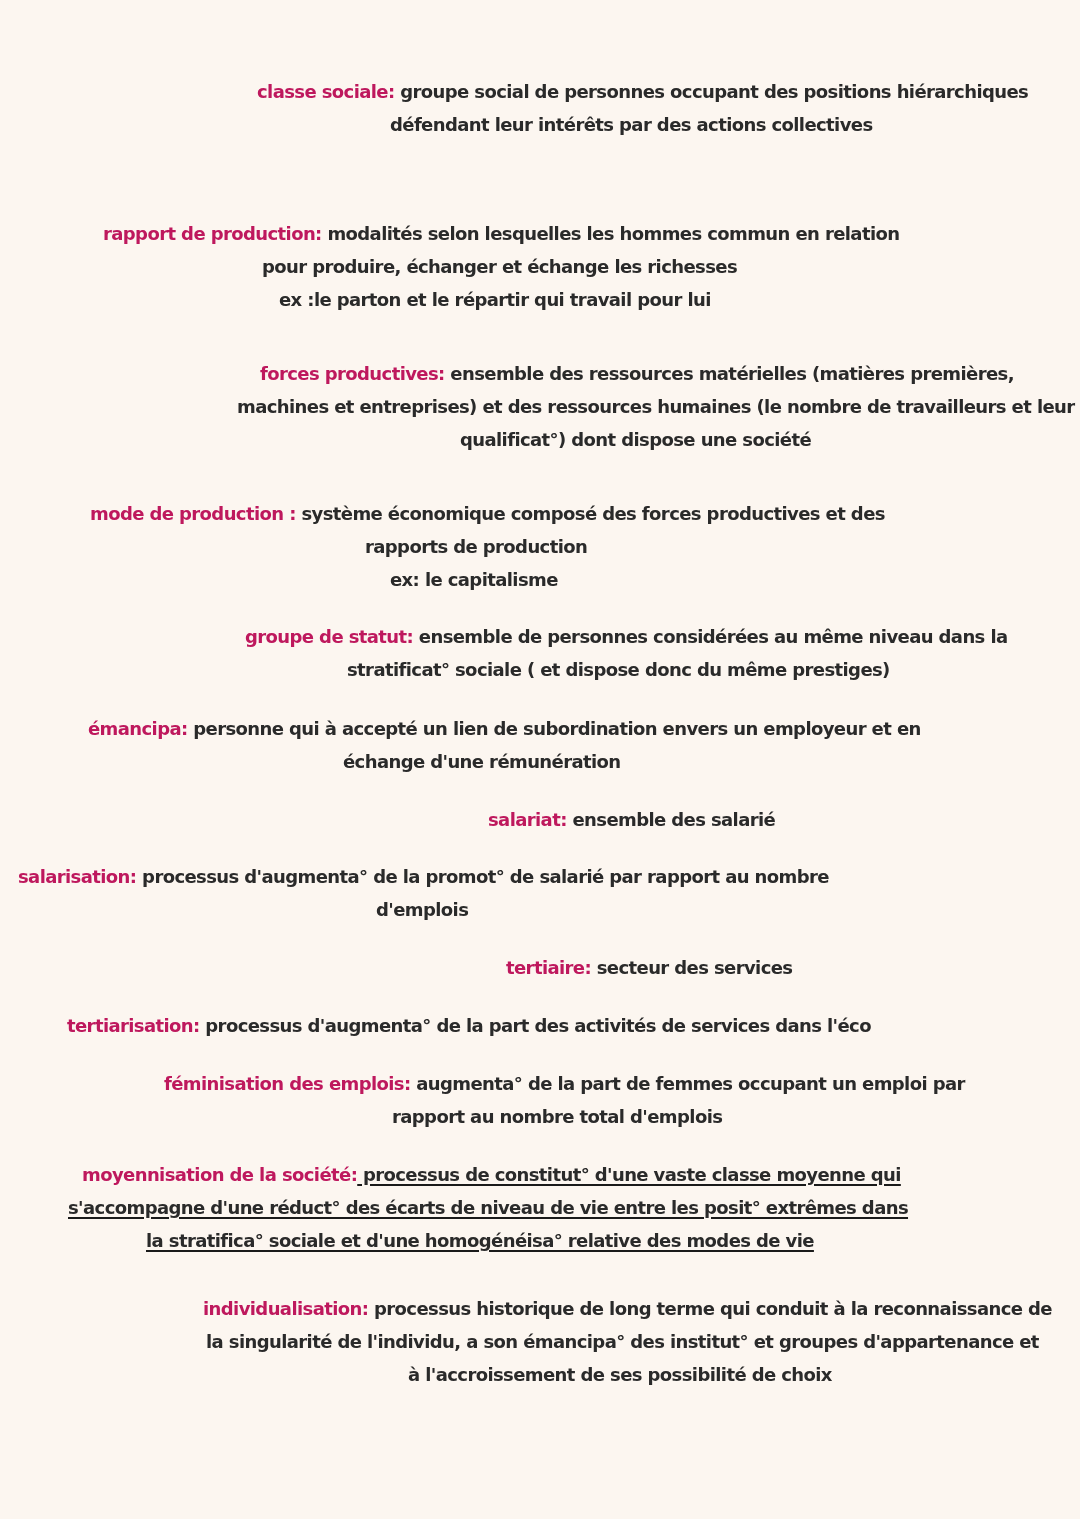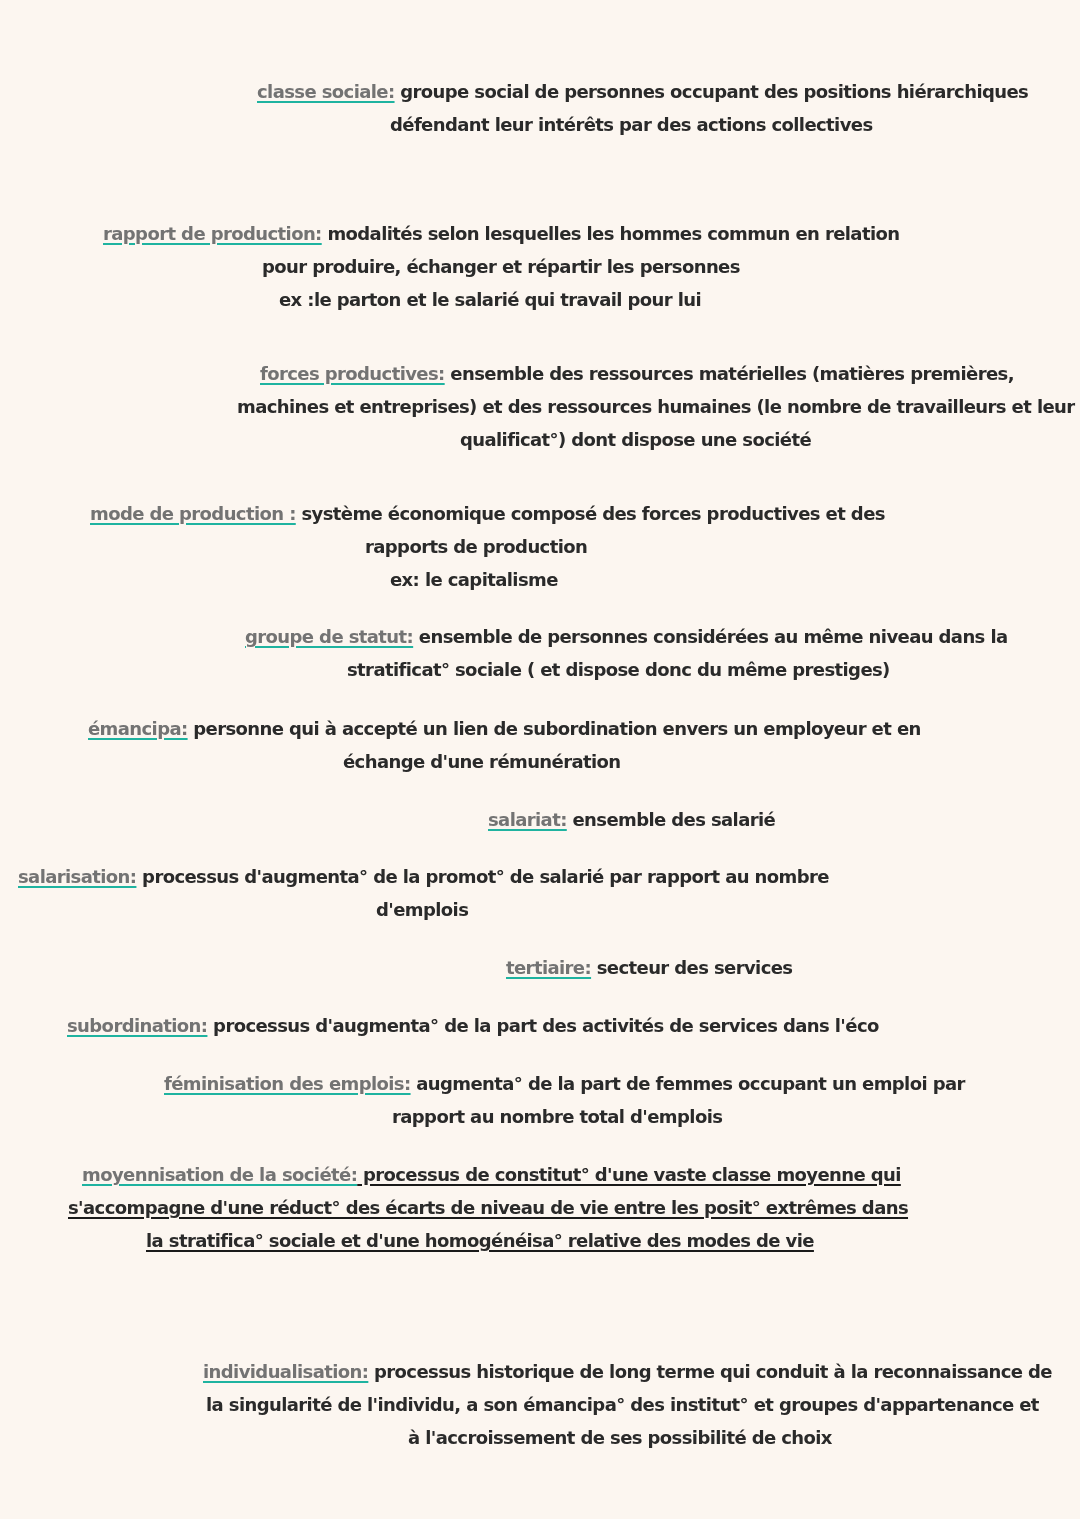--- a/index.html
+++ b/index.html
@@ -21,22 +21,21 @@
       font-weight: bold;
       line-height: 33px;
       letter-spacing: -0.6px;
       white-space: nowrap;
     }
     .line {
       display: block;
       position: relative;
     }
     .term {
-      color: #737373;
-      text-decoration: underline;
+      color: #be185d;
       text-decoration-color: #1fb3a0;
       text-underline-offset: 3px;
       text-decoration-thickness: 2px;
       margin-top: 24px;
     }
     .ul {
       text-decoration: underline;
       text-decoration-color: #1a1a1a;
       text-underline-offset: 3px;
       text-decoration-thickness: 2px;
@@ -45,22 +44,22 @@
 </head>
 <body>
 
 <div class="entry" style="left:257px; top:75px; width:752px;">
   <span class="line" style="left:0;"><span class="term">classe sociale:</span><span> groupe social de personnes occupant des positions hiérarchiques</span></span>
   <span class="line" style="left:133px;">défendant leur intérêts par des actions collectives</span>
 </div>
 
 <div class="entry" style="left:103px; top:217px;">
   <span class="line" style="left:0;"><span class="term">rapport de production:</span><span>  modalités selon lesquelles les hommes commun en relation</span></span>
-  <span class="line" style="left:159px;">pour produire, échanger et répartir les personnes</span>
-  <span class="line" style="left:176px;">ex :le parton et le salarié qui travail pour lui</span>
+  <span class="line" style="left:159px;">pour produire, échanger et échange les richesses</span>
+  <span class="line" style="left:176px;">ex :le parton et le répartir qui travail pour lui</span>
 </div>
 
 <div class="entry" style="left:221px; top:357px;">
   <span class="line" style="left:39px;"><span class="term">forces productives:</span><span> ensemble des ressources matérielles (matières premières,</span></span>
   <span class="line" style="left:16px;">machines et entreprises) et des ressources humaines (le nombre de travailleurs et leur</span>
   <span class="line" style="left:239px;">qualificat°) dont dispose une société</span>
 </div>
 
 <div class="entry" style="left:90px; top:497px;">
   <span class="line" style="left:0;"><span class="term">mode de production :</span><span> système économique composé des forces productives et des</span></span>
@@ -85,31 +84,31 @@
 <div class="entry" style="left:18px; top:860px;">
   <span class="line" style="left:0;"><span class="term">salarisation:</span><span> processus d'augmenta° de la promot° de salarié par rapport au nombre</span></span>
   <span class="line" style="left:358px;">d'emplois</span>
 </div>
 
 <div class="entry" style="left:506px; top:951px;">
   <span class="line" style="left:0;"><span class="term">tertiaire:</span><span> secteur des services</span></span>
 </div>
 
 <div class="entry" style="left:67px; top:1009px;">
-  <span class="line" style="left:0;"><span class="term">subordination:</span><span> processus d'augmenta° de la part des activités de services dans l'éco</span></span>
+  <span class="line" style="left:0;"><span class="term">tertiarisation:</span><span> processus d'augmenta° de la part des activités de services dans l'éco</span></span>
 </div>
 
 <div class="entry" style="left:164px; top:1067px;">
   <span class="line" style="left:0;"><span class="term">féminisation des emplois:</span><span> augmenta° de la part de femmes occupant un emploi par</span></span>
   <span class="line" style="left:228px;">rapport au nombre total d'emplois</span>
 </div>
 
 <div class="entry" style="left:68px; top:1158px;">
   <span class="line" style="left:14px;"><span class="term">moyennisation de la société:</span><span class="ul"> processus de constitut° d'une vaste classe moyenne qui</span></span>
   <span class="line ul" style="left:0;">s'accompagne d'une réduct° des écarts de niveau de vie entre les posit° extrêmes dans</span>
   <span class="line ul" style="left:78px;">la stratifica° sociale et d'une homogénéisa° relative des modes de vie</span>
 </div>
 
-<div class="entry" style="left:203px; top:1355px;">
+<div class="entry" style="left:203px; top:1292px;">
   <span class="line" style="left:0;"><span class="term">individualisation:</span><span> processus historique de long terme qui conduit à la reconnaissance de</span></span>
   <span class="line" style="left:3px;">la singularité de l'individu, a son émancipa° des institut° et groupes d'appartenance et</span>
   <span class="line" style="left:205px;">à l'accroissement de ses possibilité de choix</span>
 </div>
 
 </body></html>

